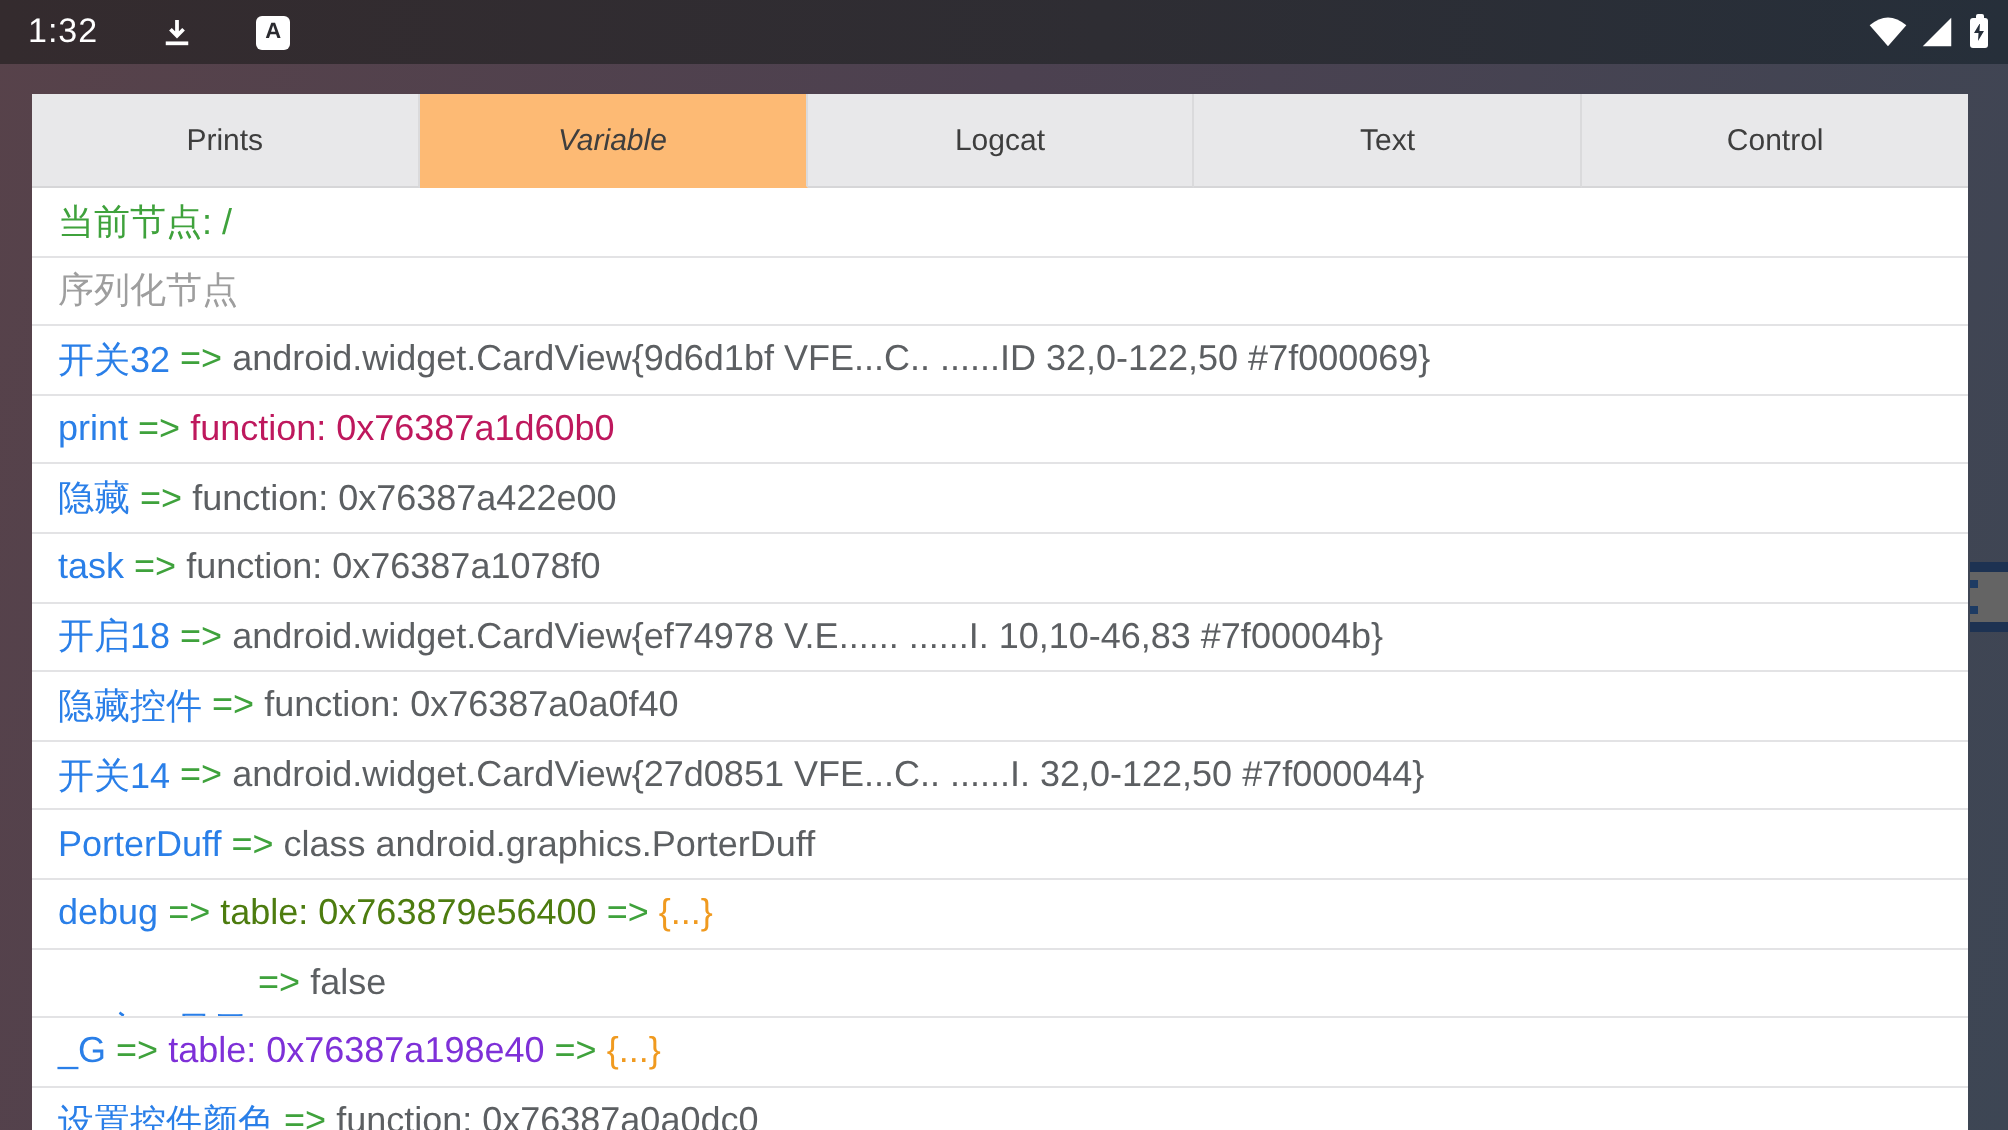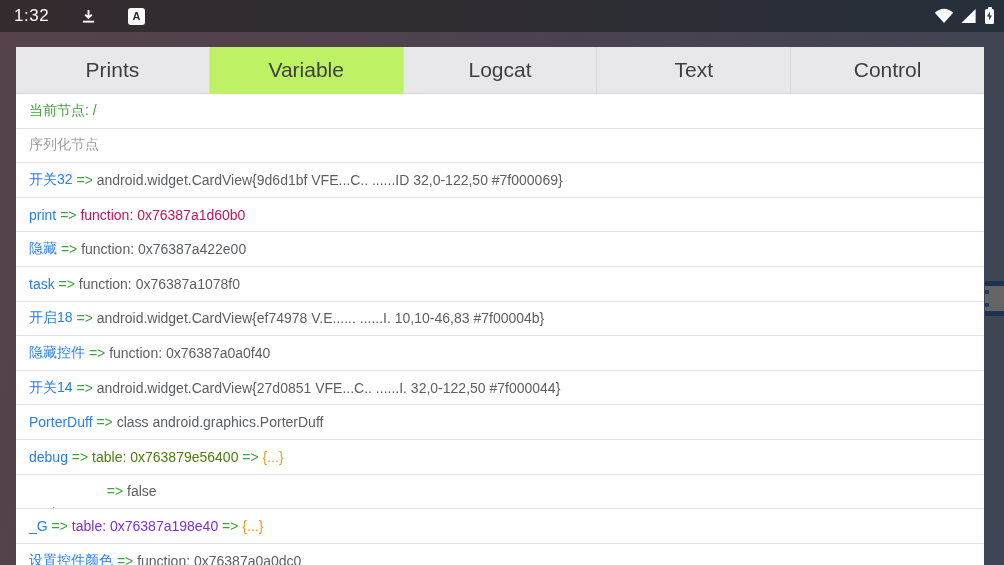--- a/index.html
+++ b/index.html
@@ -31,30 +31,30 @@
     clip-path:polygon(60% 0,0 55%,45% 55%,40% 100%,100% 45%,55% 45%);
   }
   
   .panel{
     position:absolute;left:16px;top:47px;width:968px;height:518px;
     background:#fff;overflow:hidden;
   }
   .tabbar{display:flex;height:47px;}
   .tab{
     flex:1;display:flex;align-items:center;justify-content:center;
-    background:#e8e8ea;color:#3e3e3e;font-size:21px;cursor:pointer;
+    background:#e8e8ea;color:#3e3e3e;font-size:15px;cursor:pointer;
     border-right:1px solid #dadadc;border-bottom:1px solid #d6d6d8;box-sizing:border-box;
   }
   .tab:last-child{border-right:none;text-align:center;}
-  .tab.active{background:#bef264;border-bottom:1px solid transparent;}
+  .tab.active{background:#fdba74;border-bottom:1px solid transparent;font-style:italic;}
   .rows{width:100%;}
   .row{
     height:34.6px;box-sizing:border-box;display:flex;align-items:center;
     padding-left:13px;border-bottom:1px solid #e3e3e5;
-    font-size:14px;white-space:nowrap;overflow:hidden;
+    font-size:18px;white-space:nowrap;overflow:hidden;
   }
   .seg{display:inline;}
   
   .float-handle{
     position:absolute;right:0;top:281px;width:19px;height:35px;
     display:flex;flex-direction:column;
   }
   .fh-bar{height:5px;background:#1d3252;}
   .fh-mid{flex:1;background:#646464;position:relative;}
   .fh-mid i{position:absolute;left:0;width:4px;height:4px;background:#1d3b63;}

